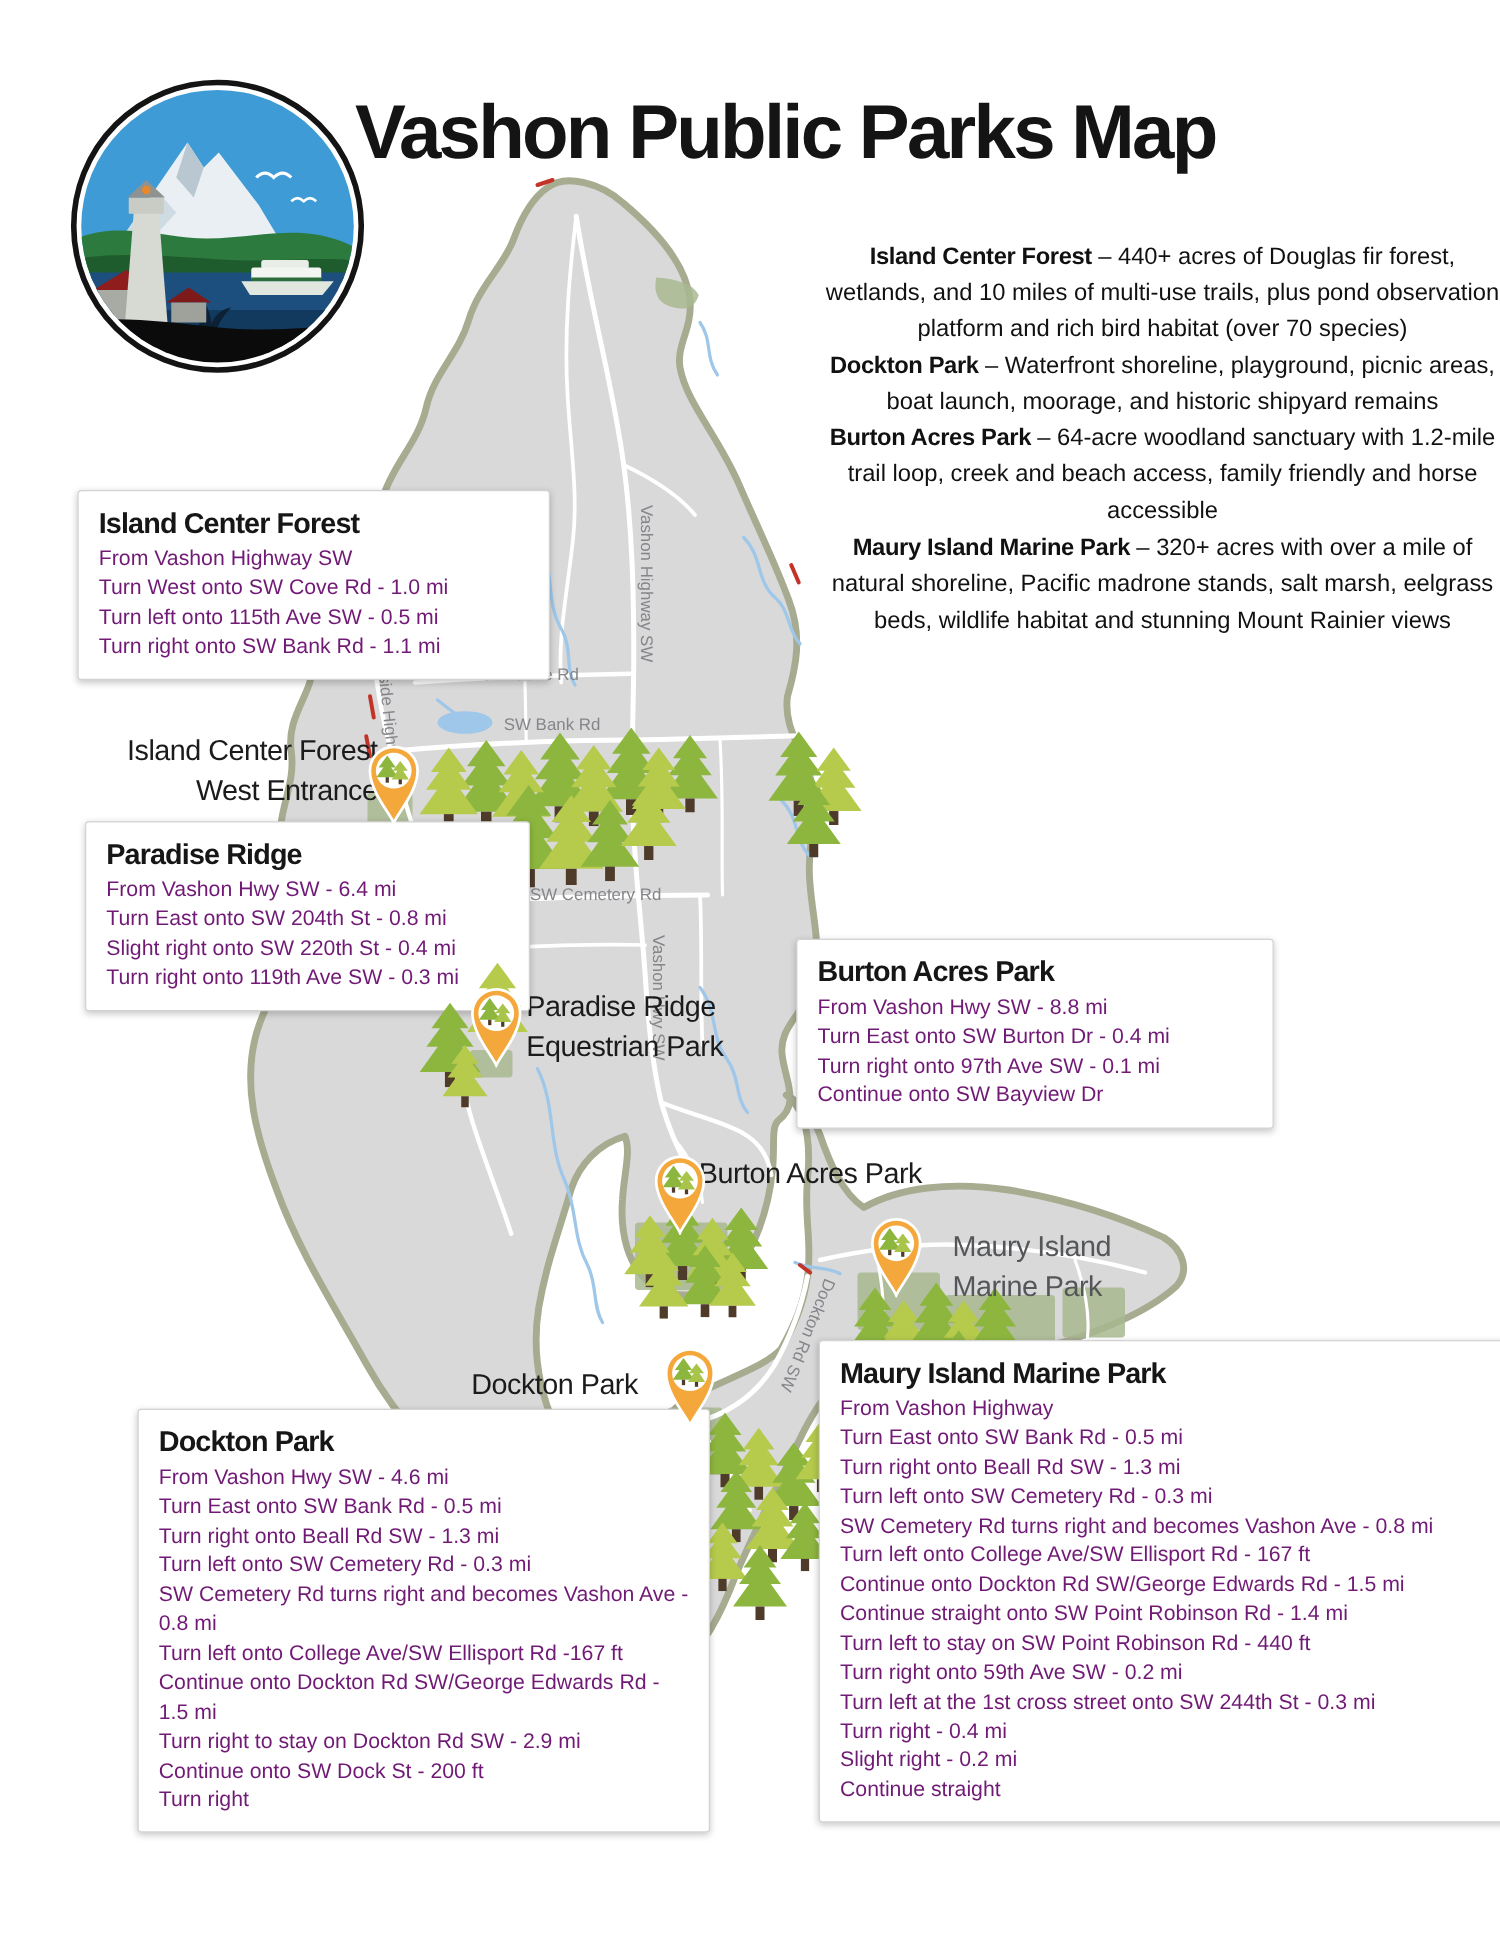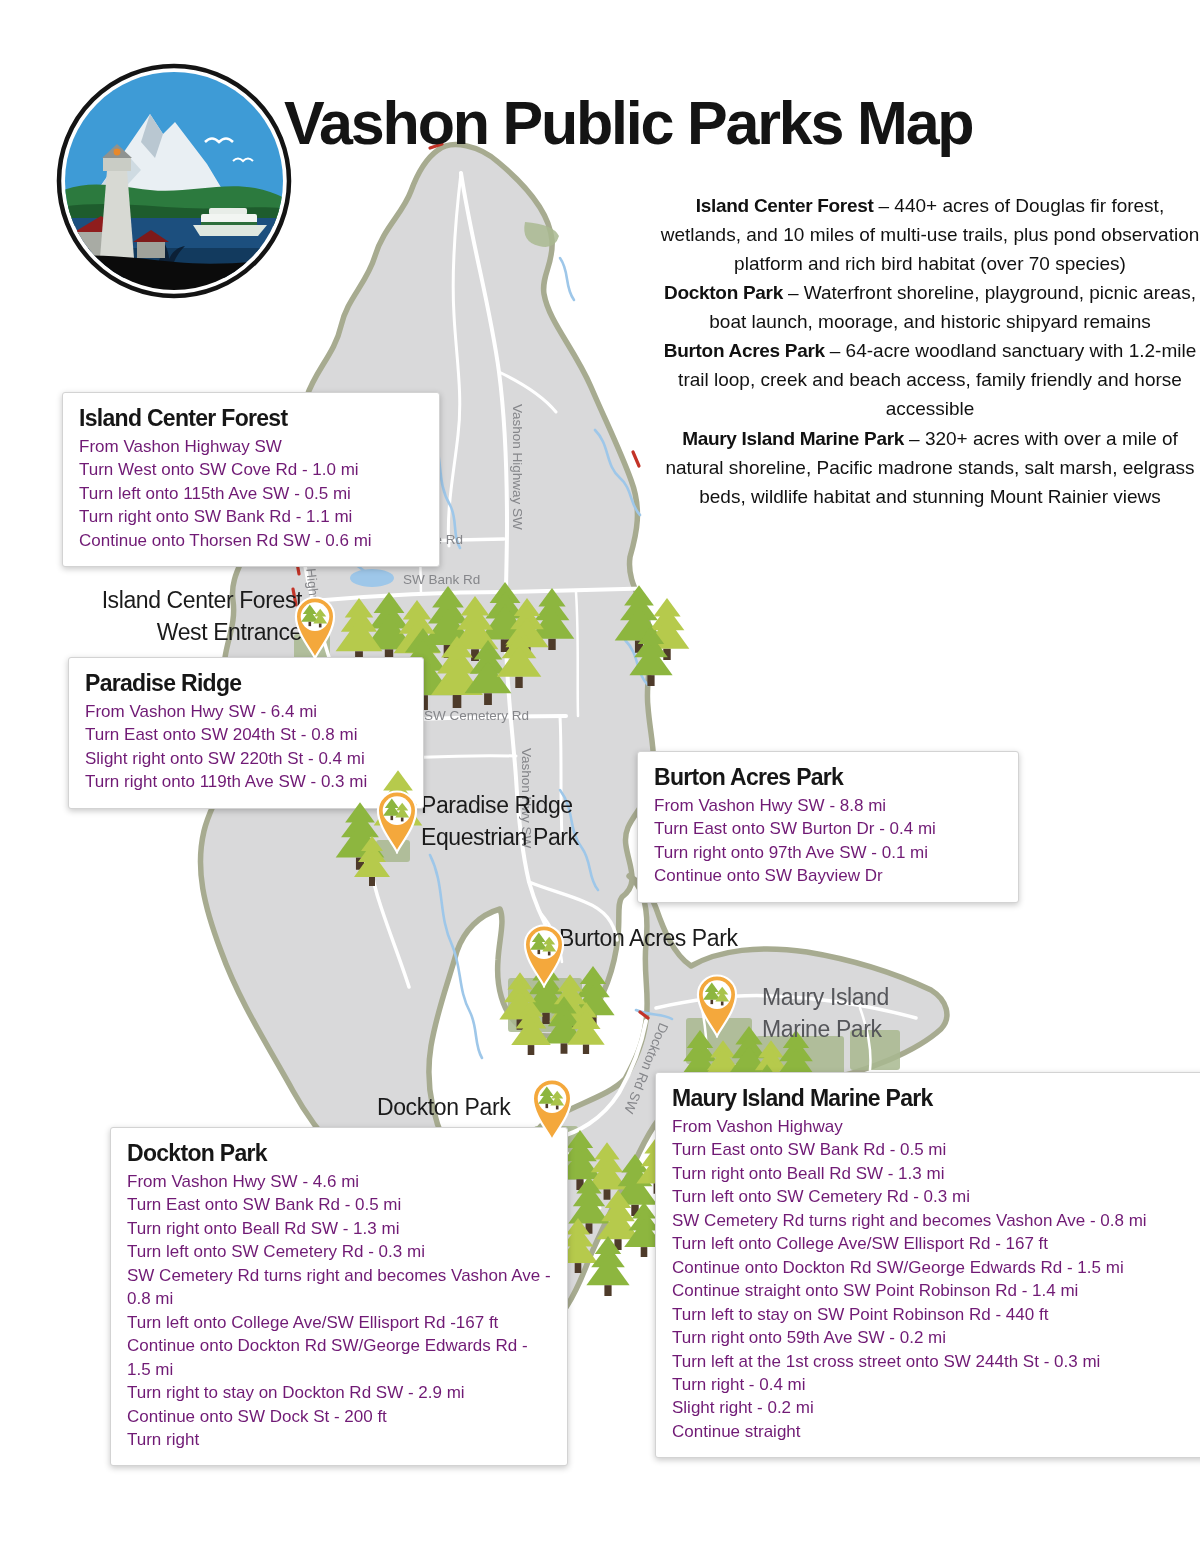--- a/index.html
+++ b/index.html
@@ -3,21 +3,21 @@
 <meta charset="utf-8">
 <style>
   html,body{margin:0;padding:0;background:#ffffff;}
   .page{position:relative;width:1200px;height:1553px;background:#fff;overflow:hidden;
         font-family:"Liberation Sans", sans-serif;color:#1c1c1c;}
   .layer{position:absolute;left:0;top:0;width:1200px;height:1553px;}
   svg{display:block;}
   .abs{position:absolute;}
   
   .main-title{position:absolute;left:284px;top:70px;font-size:61px;font-weight:bold;
-              letter-spacing:-2.2px;color:#141414;white-space:nowrap;margin-top:18px;}
+              letter-spacing:-2.2px;color:#141414;white-space:nowrap;}
   .footer{position:absolute;left:368px;top:1583px;font-size:18px;color:#2e2e2e;letter-spacing:.2px;}
   
   .desc-panel{position:absolute;left:660px;top:191px;width:540px;font-size:19px;line-height:1.53;color:#111;text-align:center;}
   .desc-panel p{margin:0;}
   .desc-panel b{letter-spacing:-0.3px;}
   .desc-panel b:after{content:" ";}
   
   .box{position:absolute;background:#ffffff;border:1px solid #d3d3d3;border-radius:3px;
        box-shadow:0 2px 6px rgba(0,0,0,.22);padding:12px 16px 14px;z-index:4;}
   .box-title{font-size:23px;font-weight:bold;letter-spacing:-0.7px;color:#161616;margin-bottom:3px;}
@@ -256,21 +256,20 @@
     <div>Marine Park</div>
   </div>
   <div class="map-label" style="left:377px;top:1091px">Dockton Park</div>
 
   <div class="box" style="left:62px;top:392px;width:344px">
     <div class="box-title">Island Center Forest</div>
     <div class="box-line">From Vashon Highway SW</div>
     <div class="box-line">Turn West onto SW Cove Rd - 1.0 mi</div>
     <div class="box-line">Turn left onto 115th Ave SW - 0.5 mi</div>
     <div class="box-line">Turn right onto SW Bank Rd - 1.1 mi</div>
-    <div class="box-line">Continue onto Thorsen Rd SW - 0.6 mi</div>
   </div>
 
   <div class="box" style="left:68px;top:657px;width:322px">
     <div class="box-title">Paradise Ridge</div>
     <div class="box-line">From Vashon Hwy SW - 6.4 mi</div>
     <div class="box-line">Turn East onto SW 204th St - 0.8 mi</div>
     <div class="box-line">Slight right onto SW 220th St - 0.4 mi</div>
     <div class="box-line">Turn right onto 119th Ave SW - 0.3 mi</div>
   </div>
 

